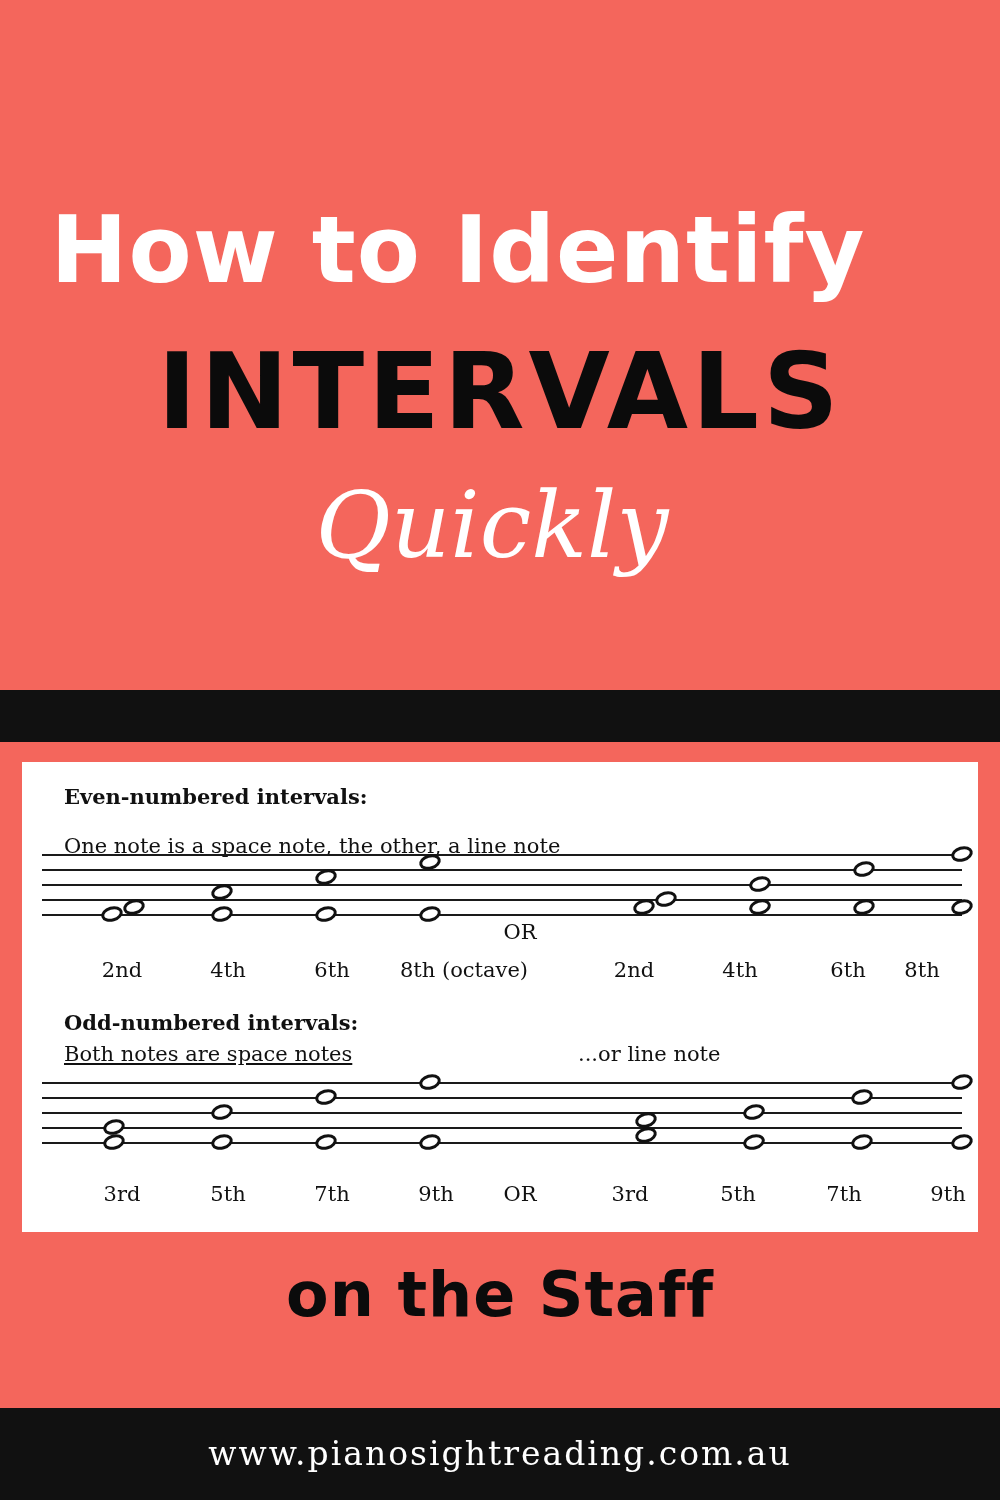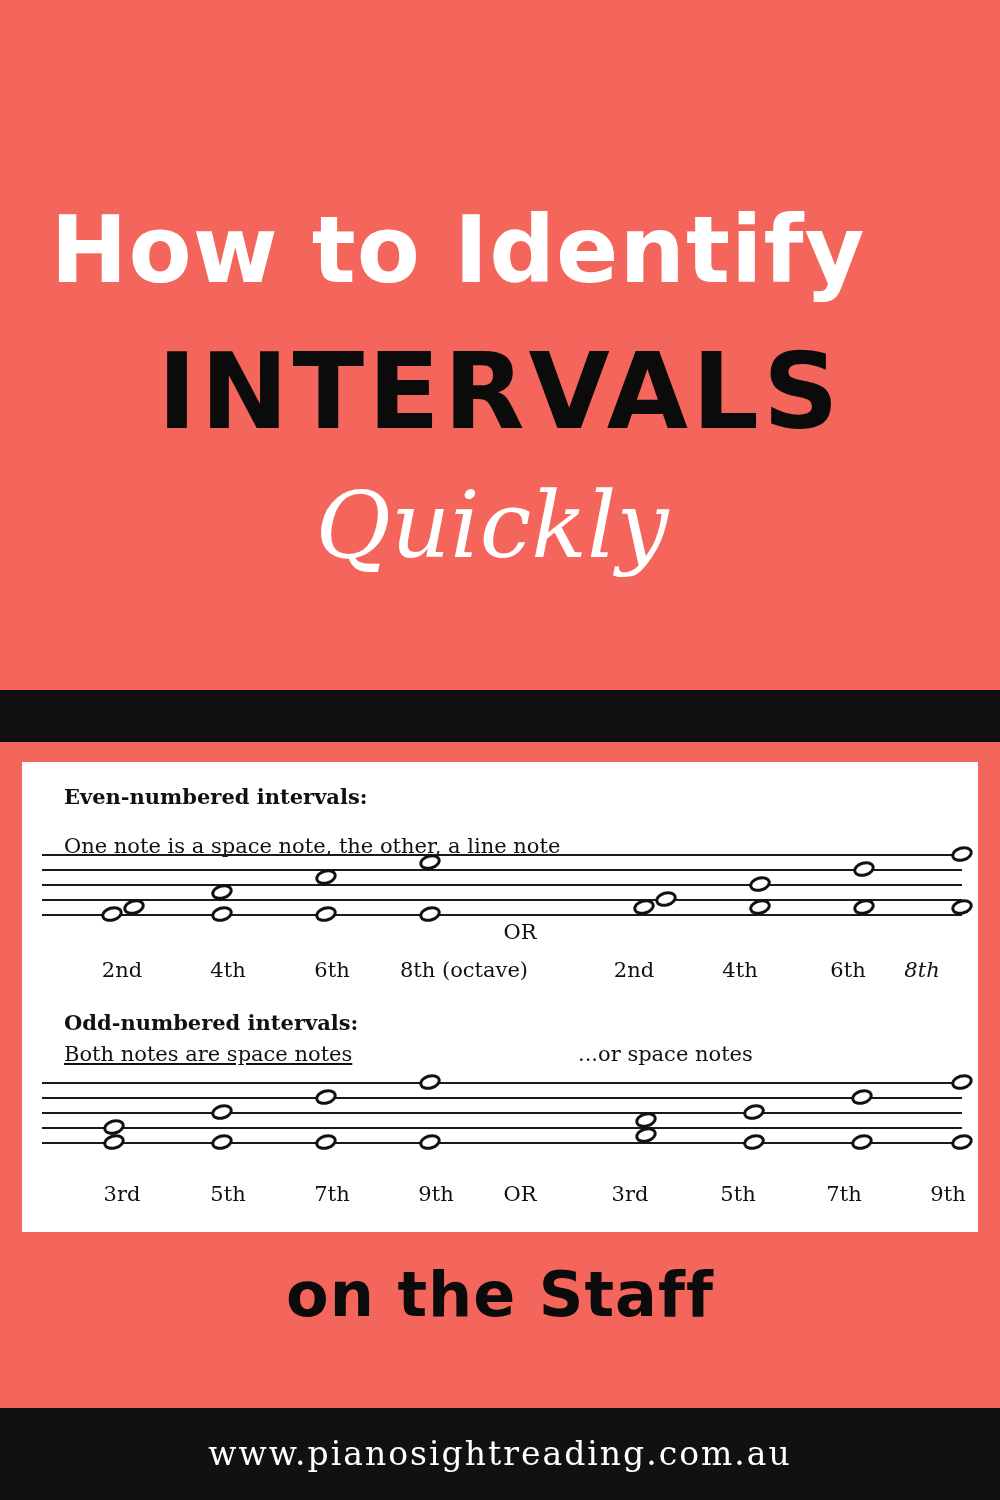--- a/index.html
+++ b/index.html
@@ -220,25 +220,25 @@
 
     <div class="fig-label" style="top:158px; left:498px;">OR</div>
 
     <div class="fig-label" style="top:196px; left:100px;">2nd</div>
     <div class="fig-label" style="top:196px; left:206px;">4th</div>
     <div class="fig-label" style="top:196px; left:310px;">6th</div>
     <div class="fig-label" style="top:196px; left:442px;">8th (octave)</div>
     <div class="fig-label" style="top:196px; left:612px;">2nd</div>
     <div class="fig-label" style="top:196px; left:718px;">4th</div>
     <div class="fig-label" style="top:196px; left:826px;">6th</div>
-    <div class="fig-label" style="top:196px; left:900px;font-style:italic;">8th</div>
+    <div class="fig-label" style="top:196px; left:900px;">8th</div>
 
     <div class="fig-heading" style="top:248px; left:42px;">Odd-numbered intervals:</div>
     <div class="fig-sub" style="top:280px; left:42px;text-decoration:underline;">Both notes are space notes</div>
-    <div class="fig-sub" style="top:280px; left:556px;">...or space notes</div>
+    <div class="fig-sub" style="top:280px; left:556px;">...or line note</div>
 
     <div class="staff" style="top:320px; left:20px; width:920px; height:62px;">
       <div class="staff-line" style="top:0px;"></div>
       <div class="staff-line" style="top:15px;"></div>
       <div class="staff-line" style="top:30px;"></div>
       <div class="staff-line" style="top:45px;"></div>
       <div class="staff-line" style="top:60px;"></div>
 
       <div class="note" style="left:72px;  top:60px;"></div>
       <div class="note" style="left:72px;  top:45px;"></div>

